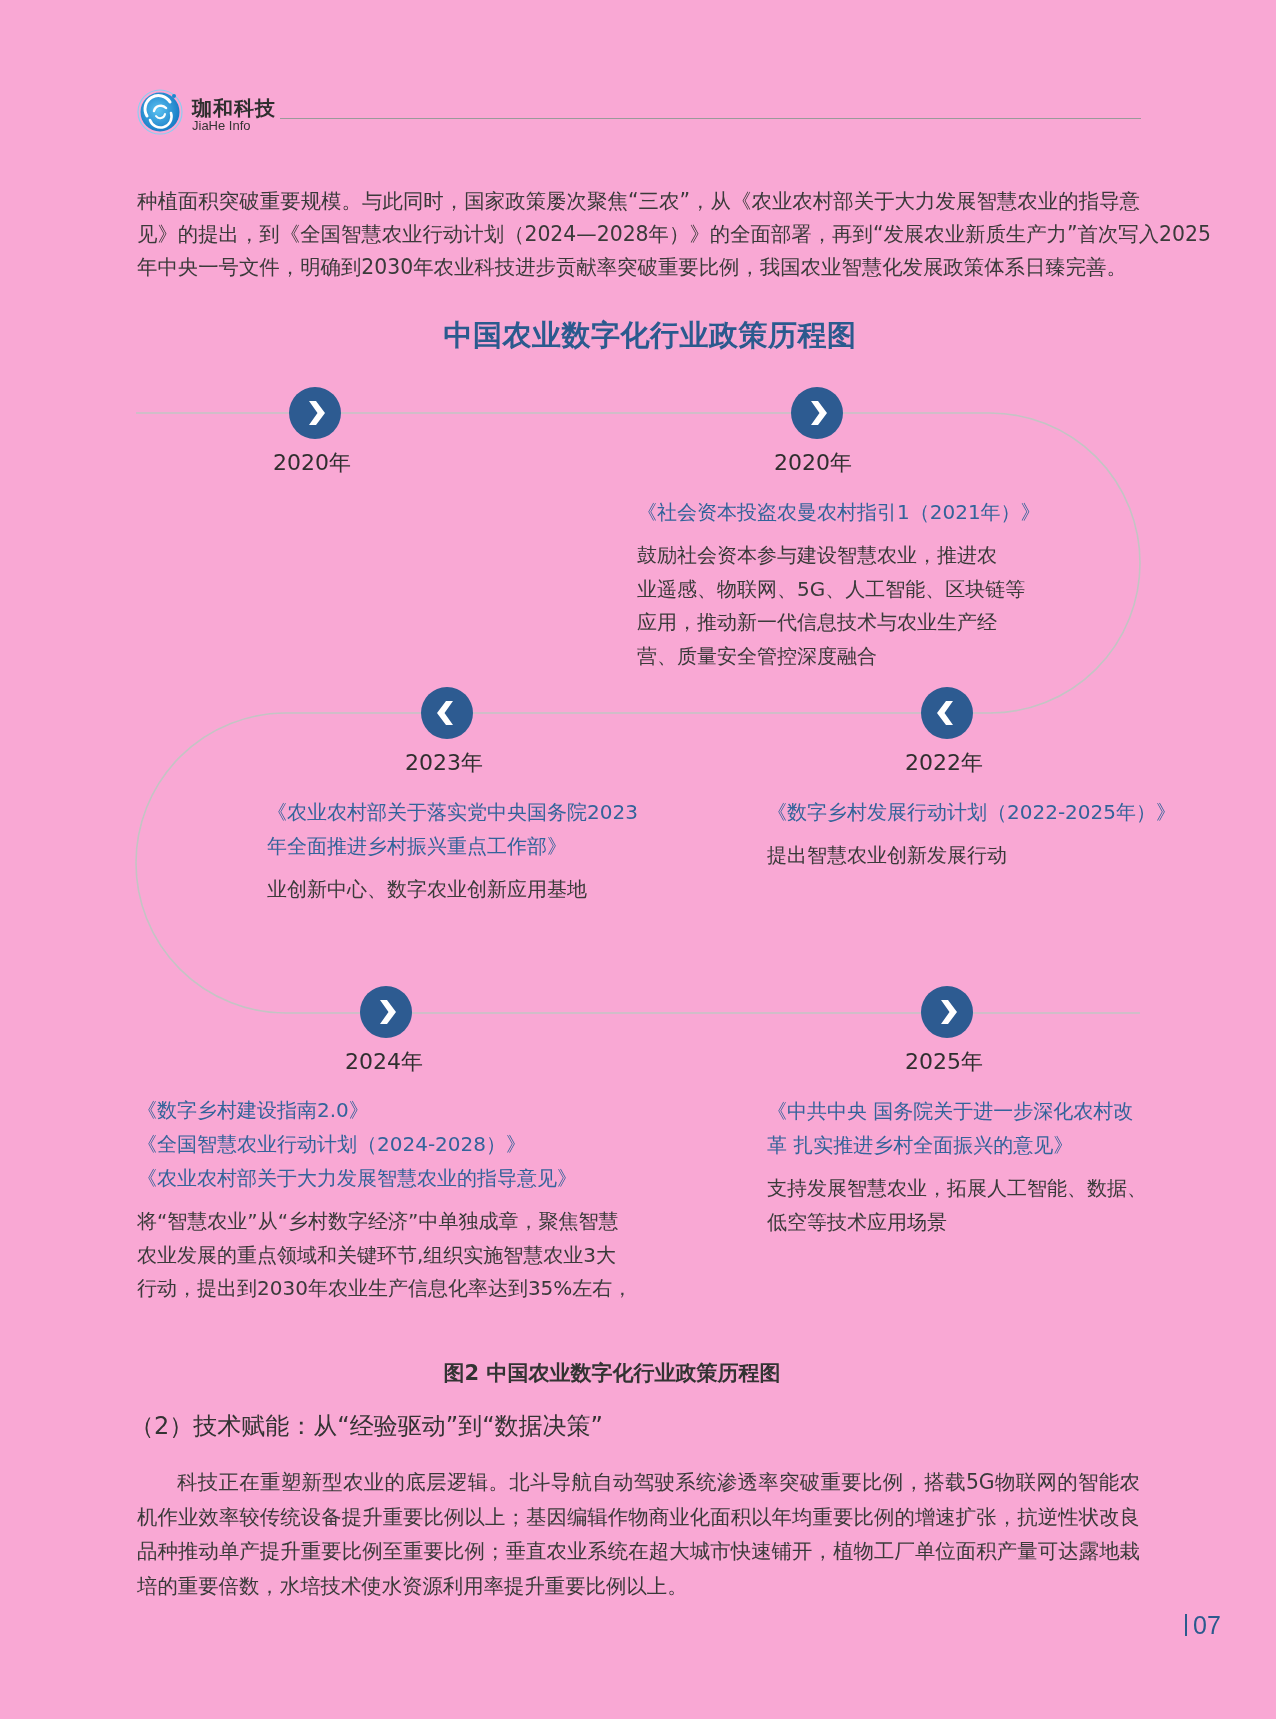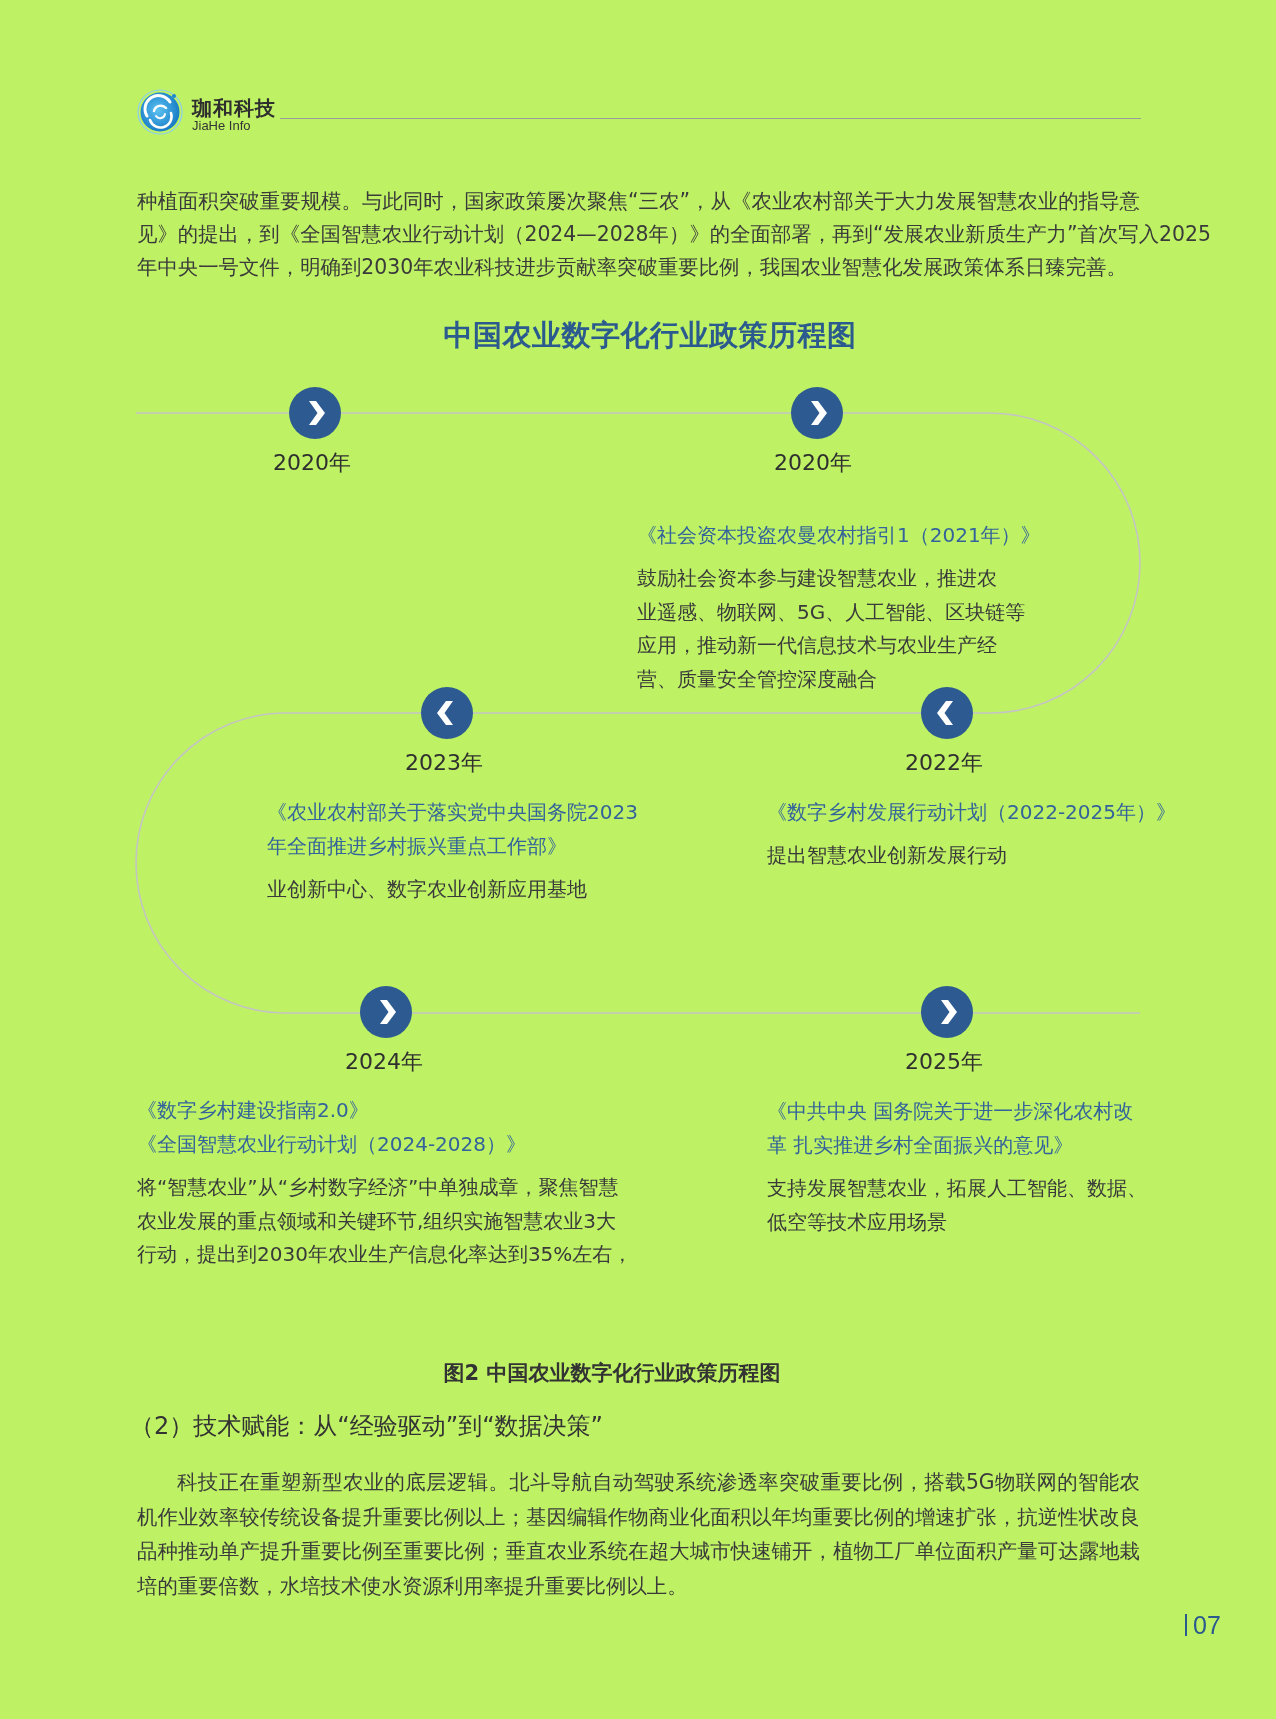--- a/index.html
+++ b/index.html
@@ -1,18 +1,18 @@
 <!DOCTYPE html>
 <html><head>
 <meta charset="utf-8">
 <style>
   html, body { margin: 0; padding: 0; background: #ffffff; }
   body { font-family: "DejaVu Sans", "Liberation Sans", sans-serif; }
   #page {
-    position: relative; width: 1276px; height: 1719px; background: #bef264;
+    position: relative; width: 1276px; height: 1719px; background: #f9a8d4;
     overflow: hidden; color: #3a3a3a;
   }
   .abs { position: absolute; }
 
   
   .logo { left: 137px; top: 89px; width: 46px; height: 46px; }
   .brand-cn { left: 192px; top: 96px; font-size: 20px; font-weight: bold; color: #2e2e2e; line-height: 24px; letter-spacing: 1px; white-space: nowrap; }
   .brand-en { left: 192px; top: 118px; font-family: "Liberation Sans", sans-serif; font-size: 13px; color: #333; line-height: 16px; white-space: nowrap; }
   .header-rule { left: 280px; top: 118px; width: 861px; height: 0; border-top: 1.5px solid #9a9a9a; }
 
@@ -87,21 +87,21 @@
       </svg>
   </div>
   <div class="abs year" style="left:242px; top:448px;">2020年</div>
 
   <div class="abs node" style="left:791px; top:387px;">
     <svg viewBox="0 0 52 52">
         <path d="M20 14 L27 14 L36 26 L27 38 L20 38 L28.5 26 Z" fill="#ffffff"></path>
       </svg>
   </div>
   <div class="abs year" style="left:743px; top:448px;">2020年</div>
-  <div class="abs block" style="left:637px; top:518px;">
+  <div class="abs block" style="left:637px; top:495px;">
     <div class="pt">《社会资本投盗农曼农村指引1（2021年）》</div>
     <div class="desc">
       <div class="pd">鼓励社会资本参与建设智慧农业，推进农</div>
       <div class="pd">业遥感、物联网、5G、人工智能、区块链等</div>
       <div class="pd">应用，推动新一代信息技术与农业生产经</div>
       <div class="pd">营、质量安全管控深度融合</div>
     </div>
   </div>
 
   <div class="abs node" style="left:421px; top:687px;">
@@ -133,20 +133,21 @@
 
   <div class="abs node" style="left:360px; top:986px;">
     <svg viewBox="0 0 52 52">
         <path d="M20 14 L27 14 L36 26 L27 38 L20 38 L28.5 26 Z" fill="#ffffff"></path>
       </svg>
   </div>
   <div class="abs year" style="left:314px; top:1047px;">2024年</div>
   <div class="abs block" style="left:137px; top:1093px;">
     <div class="pt">《数字乡村建设指南2.0》</div>
     <div class="pt">《全国智慧农业行动计划（2024-2028）》</div>
+    <div class="pt">《农业农村部关于大力发展智慧农业的指导意见》</div>
     <div class="desc">
       <div class="pd">将“智慧农业”从“乡村数字经济”中单独成章，聚焦智慧</div>
       <div class="pd">农业发展的重点领域和关键环节,组织实施智慧农业3大</div>
       <div class="pd">行动，提出到2030年农业生产信息化率达到35%左右，</div>
     </div>
   </div>
 
   <div class="abs node" style="left:921px; top:986px;">
     <svg viewBox="0 0 52 52">
         <path d="M20 14 L27 14 L36 26 L27 38 L20 38 L28.5 26 Z" fill="#ffffff"></path>

